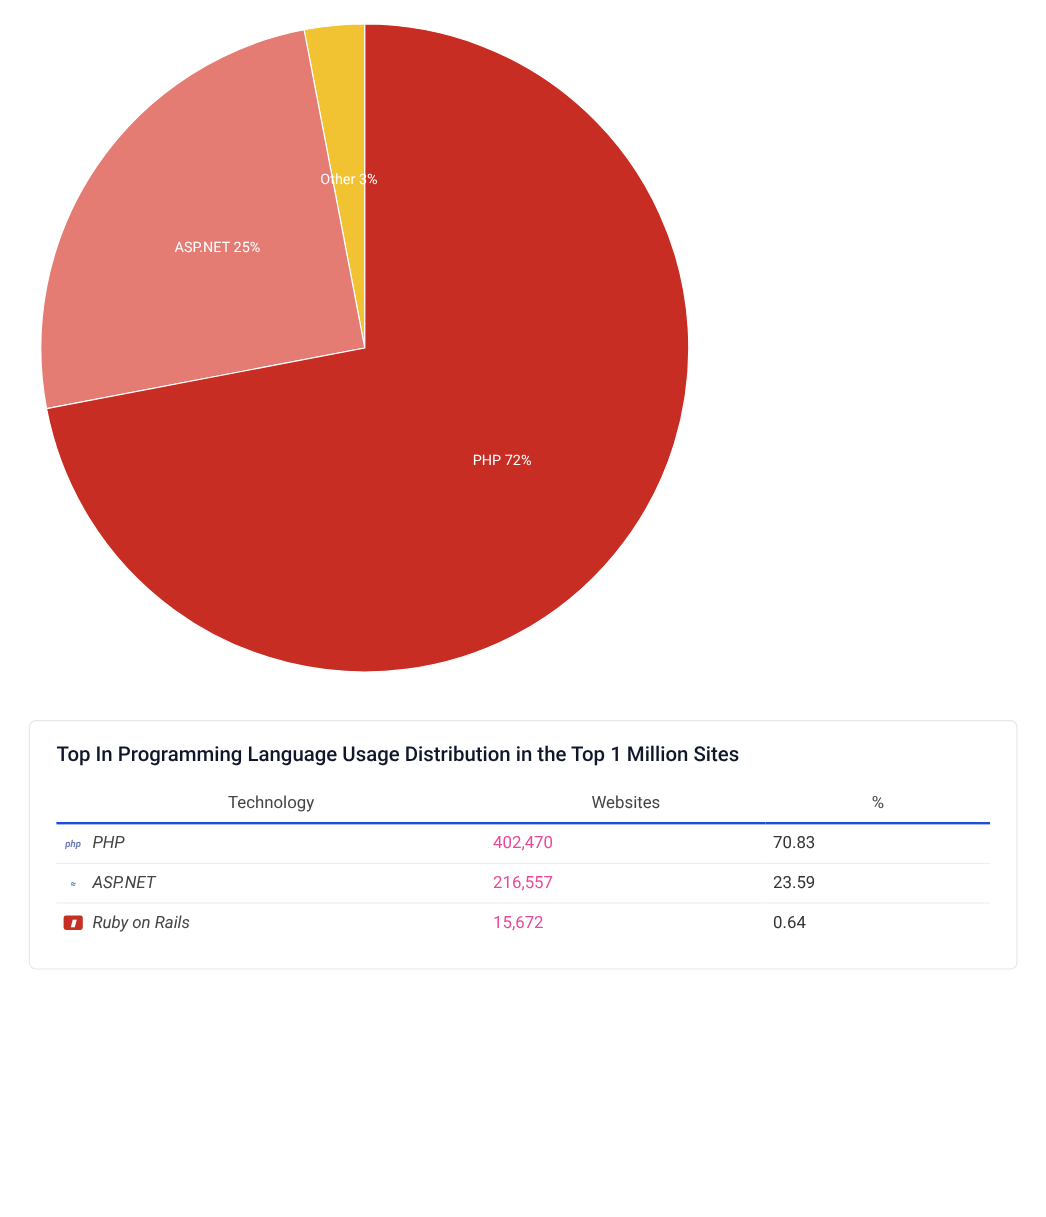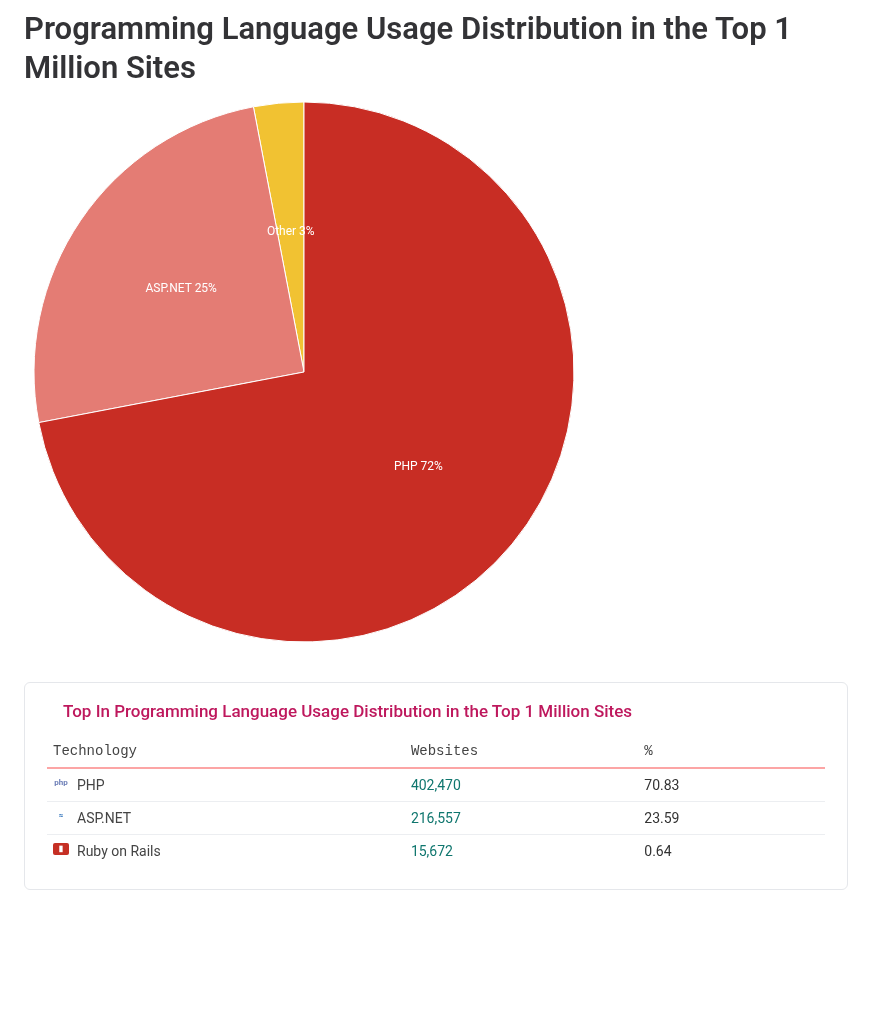--- a/index.html
+++ b/index.html
@@ -43,76 +43,75 @@
     dominant-baseline: middle;
   }
   .panel {
     border: 1px solid #e5e7eb;
     border-radius: 6px;
     padding: 18px 22px 22px 22px;
   }
   .panel-title {
     font-size: 17px;
     font-weight: 500;
-    color: #be185d;
-    margin: 0 0 14px 16px;
+    color: #0f172a;
+    margin: 0 0 14px 0;
   }
   table.data {
     width: 100%;
     border-collapse: collapse;
     font-size: 14px;
   }
   table.data th {
-    text-align: left;
+    text-align: center;
     font-weight: 400;
     color: #444;
     padding: 8px 6px;
-    border-bottom: 2px solid #fca5a5;
-    font-family: Liberation Mono, monospace;
+    border-bottom: 2px solid #1d4ed8;
   }
   table.data td {
     padding: 8px 6px;
     border-bottom: 1px solid #eceef1;
     vertical-align: middle;
   }
   table.data tr:last-child td { border-bottom: none; }
   .tech-cell {
     display: flex;
-    align-items: flex-start;
+    align-items: center;
     gap: 8px;
     color: #444;
+    font-style: italic;
   }
   .tech-icon {
     width: 16px;
     height: 12px;
     display: inline-flex;
     align-items: center;
     justify-content: center;
     font-size: 8px;
     font-weight: 700;
     border-radius: 2px;
     color: #5a5f7a;
   }
   .tech-icon.php { color: #6c7eb7; }
   .tech-icon.aspnet { color: #3a7abf; }
   .tech-icon.ror { background: #c52f24; color: #fff; }
   a.count-link {
-    color: #0f766e;
+    color: #ec4899;
     text-decoration: none;
   }
   .col-tech { width: 46%; }
   .col-sites { width: 30%; margin-left: 12px; }
   .col-pct { width: 24%; }
 </style>
 </head>
 <body>
 
 <div class="page">
 
-  <h1 class="title">Programming Language Usage Distribution in the Top 1 Million Sites</h1>
 
   <div class="chart-wrap">
     <svg class="pie" width="560" height="560" viewBox="0 0 560 560">
         <path d="M 280 280 L 280 10 A 270 270 0 0 0 229.40704506185443 14.782442303254072 Z" fill="#f1c232" stroke="#fff" stroke-width="1"></path>
         <path d="M 280 280 L 229.40704506185443 14.782442303254072 A 270 270 0 0 0 14.782442303254072 330.5929549381457 Z" fill="#e47c74" stroke="#fff" stroke-width="1"></path>
         <path d="M 280 280 L 14.782442303254072 330.5929549381457 A 270 270 0 1 0 280.00000000000006 10 Z" fill="#c82d24" stroke="#fff" stroke-width="1"></path>
         <text x="266.78719281008057" y="140.22310016972756" class="slice-label">Other 3%</text>
         <text x="157.17853472022756" y="196.53061838895863" class="slice-label">ASP.NET 25%</text>
         <text x="394.4212165522046" y="374.6574624776805" class="slice-label">PHP 72%</text>
       </svg>

